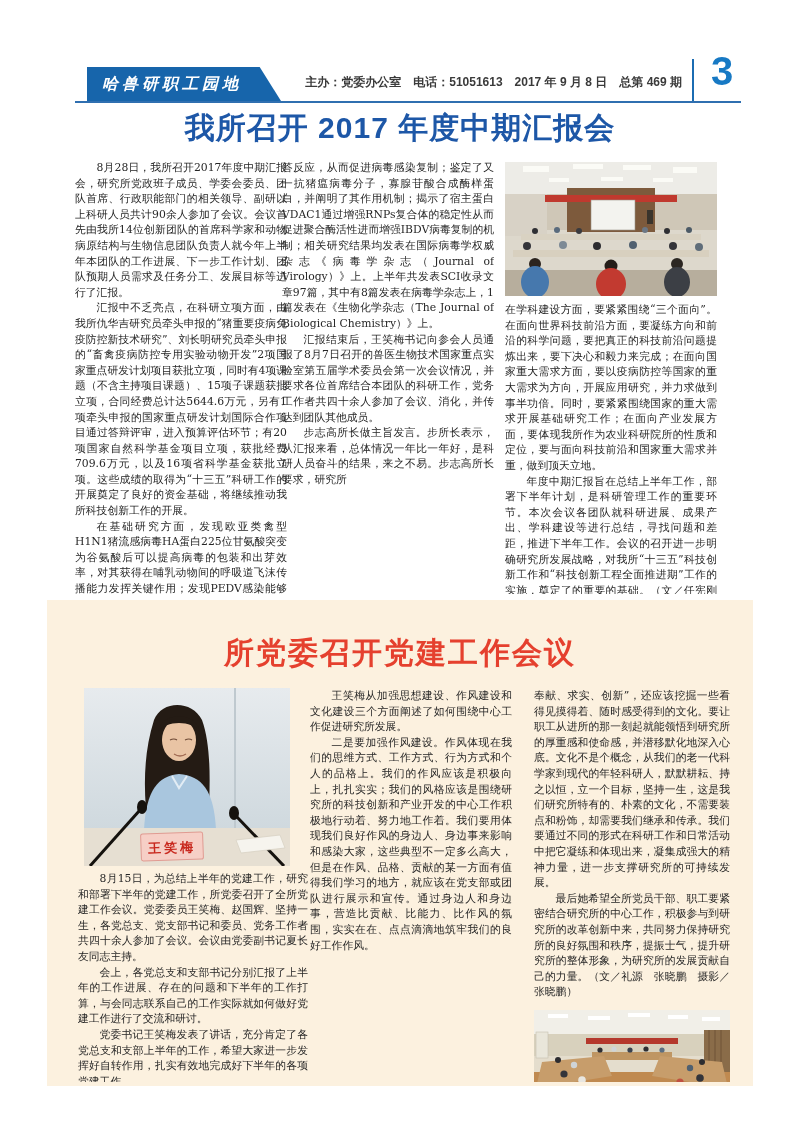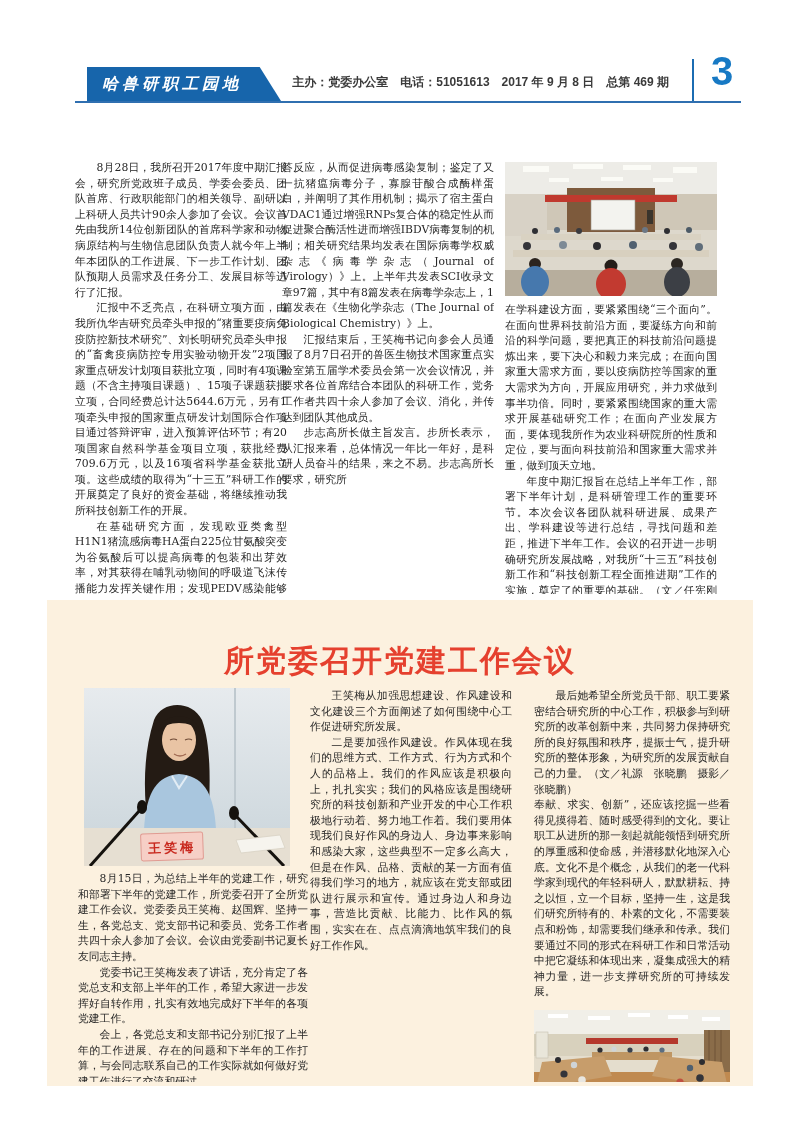--- a/index.html
+++ b/index.html
@@ -4,62 +4,63 @@
 <style>
   html,body{margin:0;padding:0;background:#ffffff;}
   .page{position:relative;width:800px;height:1144px;background:#ffffff;overflow:hidden;
         font-family:"DejaVu Serif",serif;}
   
   .masthead{position:absolute;left:75px;top:67px;width:194px;height:34px;background:#1765ab;
             clip-path:polygon(0 0,89% 0,100% 100%,0 100%);display:flex;align-items:center;
             padding-left:15px;box-sizing:border-box;margin-left:12px;}
   .masthead span{color:#ffffff;font-style:italic;font-weight:bold;font-size:16px;
                  letter-spacing:4px;font-family:"DejaVu Serif",serif;}
-  .header-info{position:absolute;left:237px;top:74px;width:432px;text-align:right;
+  .header-info{position:absolute;left:250px;top:74px;width:432px;text-align:right;
                font-family:"Liberation Sans",sans-serif;font-size:12px;font-weight:bold;
                color:#3a3a3a;white-space:nowrap;}
   .v-divider{position:absolute;left:692px;top:59px;width:2px;height:42px;background:#1b6cb2;}
   .page-number{position:absolute;left:702px;top:48px;width:40px;text-align:center;
                font-family:"Liberation Sans",sans-serif;font-size:40px;font-weight:bold;
                color:#1779c4;line-height:46px;}
   .header-rule{position:absolute;left:75px;top:101px;width:666px;height:2px;background:#2f6fb0;}
   
   .a1-title{position:absolute;left:0;top:103px;width:100%;margin:0;text-align:center;
             font-family:"Liberation Sans",sans-serif;font-size:30px;font-weight:bold;
             color:#1d57a7;letter-spacing:1px;line-height:50px;}
   .a1cols{position:absolute;left:75px;top:160px;width:658px;height:434px;}
   .col{position:absolute;top:0;height:434px;overflow:hidden;width:212px;}
   .c1{left:0;} .c2{left:207px;} .c3{left:430px;}
   .para{margin:0;text-indent:2em;text-align:justify;font-size:10.8px;line-height:15.6px;
         color:#262626;font-family:"DejaVu Serif",serif;}
   .para.no-indent{text-indent:0;}
   .photo1{display:block;width:212px;height:134px;margin:2px 0 6px 0;}
   
   .panel{position:absolute;left:47px;top:600px;width:706px;height:486px;background:#fcf1df;}
-  .a2-title{margin:16px;padding-top:22px;text-align:center;font-family:"Liberation Sans",sans-serif;
+  .a2-title{margin:8px;padding-top:22px;text-align:center;font-family:"Liberation Sans",sans-serif;
             font-size:30px;font-weight:bold;color:#e5402e;letter-spacing:2px;line-height:46px;}
   .a2cols{position:absolute;left:31px;top:88px;width:652px;height:394px;}
   .col2{position:absolute;top:0;height:394px;overflow:hidden;}
   .c2l{left:0;width:230px;} .c2m{left:232px;width:202px;} .c2r{left:456px;width:196px;}
   .photo2{display:block;width:206px;height:178px;margin:0 0 5px 6px;}
   .photo3{display:block;width:196px;height:92px;margin-top:10px;}
 </style>
 </head>
 <body>
 
 <div class="page">
 
   <div class="masthead">
     <span>哈兽研职工园地</span>
   </div>
   <div class="header-info">主办：党委办公室　电话：51051613　2017 年 9 月 8 日　总第 469 期</div>
   <div class="v-divider"></div>
   <div class="page-number">3</div>
   <div class="header-rule"></div>
 
+  <h1 class="a1-title">我所召开 2017 年度中期汇报会</h1>
   <div class="a1cols">
     <div class="col c1">
         <p class="para">8月28日，我所召开2017年度中期汇报会，研究所党政班子成员、学委会委员、团队首席、行政职能部门的相关领导、副研以上科研人员共计90余人参加了会议。会议首先由我所14位创新团队的首席科学家和动物病原结构与生物信息团队负责人就今年上半年本团队的工作进展、下一步工作计划、团队预期人员需求及任务分工、发展目标等进行了汇报。</p>
         <p class="para">汇报中不乏亮点，在科研立项方面，由我所仇华吉研究员牵头申报的“猪重要疫病免疫防控新技术研究”、刘长明研究员牵头申报的“畜禽疫病防控专用实验动物开发”2项国家重点研发计划项目获批立项，同时有4项课题（不含主持项目课题）、15项子课题获批立项，合同经费总计达5644.6万元，另有1项牵头申报的国家重点研发计划国际合作项目通过答辩评审，进入预算评估环节；有20项国家自然科学基金项目立项，获批经费709.6万元，以及16项省科学基金获批立项。这些成绩的取得为“十三五”科研工作的开展奠定了良好的资金基础，将继续推动我所科技创新工作的开展。</p>
         <p class="para">在基础研究方面，发现欧亚类禽型H1N1猪流感病毒HA蛋白225位甘氨酸突变为谷氨酸后可以提高病毒的包装和出芽效率，对其获得在哺乳动物间的呼吸道飞沫传播能力发挥关键作用；发现PEDV感染能够引起干扰素信号通路分子STAT1泛素化途径降解，拮抗宿主细胞干扰素应</p>
       </div>
     <div class="col c2">
         <p class="para no-indent">答反应，从而促进病毒感染复制；鉴定了又一抗猪瘟病毒分子，寡腺苷酸合成酶样蛋白，并阐明了其作用机制；揭示了宿主蛋白VDAC1通过增强RNPs复合体的稳定性从而促进聚合酶活性进而增强IBDV病毒复制的机制；相关研究结果均发表在国际病毒学权威杂志《病毒学杂志（Journal of Virology）》上。上半年共发表SCI收录文章97篇，其中有8篇发表在病毒学杂志上，1篇发表在《生物化学杂志（The Journal of Biological Chemistry）》上。</p>
         <p class="para">汇报结束后，王笑梅书记向参会人员通报了8月7日召开的兽医生物技术国家重点实验室第五届学术委员会第一次会议情况，并要求各位首席结合本团队的科研工作，党务工作者共四十余人参加了会议、消化，并传达到团队其他成员。</p>
         <p class="para">步志高所长做主旨发言。步所长表示，从汇报来看，总体情况一年比一年好，是科研人员奋斗的结果，来之不易。步志高所长要求，研究所</p>
@@ -146,32 +147,32 @@
               <ellipse cx="150" cy="125" rx="5" ry="7" fill="#15120e" stroke="none"></ellipse>
           </g>
           <polygon points="152,152 196,147 201,160 157,165" fill="#f6f4ee" stroke="#d8d2c4" stroke-width="0.8"></polygon>
           <g transform="rotate(-2 88 158)">
             <rect x="57" y="145" width="62" height="27" fill="#f6cfc6" stroke="#e09b92" stroke-width="1" rx="2"></rect>
             <text x="88" y="164" text-anchor="middle" font-size="13" font-weight="bold" fill="#c8281e" letter-spacing="3" font-family="DejaVu Serif, serif">王笑梅</text>
           </g>
         </svg>
         <div>
             <p class="para">8月15日，为总结上半年的党建工作，研究和部署下半年的党建工作，所党委召开了全所党建工作会议。党委委员王笑梅、赵国辉、坚持一生，各党总支、党支部书记和委员、党务工作者共四十余人参加了会议。会议由党委副书记夏长友同志主持。</p>
+            <p class="para">会上，各党总支和支部书记分别汇报了上半年的工作进展、存在的问题和下半年的工作打算，与会同志联系自己的工作实际就如何做好党建工作进行了交流和研讨。</p>
             <p class="para">党委书记王笑梅发表了讲话，充分肯定了各党总支和支部上半年的工作，希望大家进一步发挥好自转作用，扎实有效地完成好下半年的各项党建工作。</p>
-            <p class="para">会上，各党总支和支部书记分别汇报了上半年的工作进展、存在的问题和下半年的工作打算，与会同志联系自己的工作实际就如何做好党建工作进行了交流和研讨。</p>
           </div>
       </div>
       <div class="col2 c2m">
           <p class="para">王笑梅从加强思想建设、作风建设和文化建设三个方面阐述了如何围绕中心工作促进研究所发展。</p>
           <p class="para">二是要加强作风建设。作风体现在我们的思维方式、工作方式、行为方式和个人的品格上。我们的作风应该是积极向上，扎扎实实；我们的风格应该是围绕研究所的科技创新和产业开发的中心工作积极地行动着、努力地工作着。我们要用体现我们良好作风的身边人、身边事来影响和感染大家，这些典型不一定多么高大，但是在作风、品格、贡献的某一方面有值得我们学习的地方，就应该在党支部或团队进行展示和宣传。通过身边人和身边事，营造比贡献、比能力、比作风的氛围，实实在在、点点滴滴地筑牢我们的良好工作作风。</p>
         </div>
       <div class="col2 c2r">
         <div>
+            <p class="para no-indent">奉献、求实、创新”，还应该挖掘一些看得见摸得着、随时感受得到的文化。要让职工从进所的那一刻起就能领悟到研究所的厚重感和使命感，并潜移默化地深入心底。文化不是个概念，从我们的老一代科学家到现代的年轻科研人，默默耕耘、持之以恒，立一个目标，坚持一生，这是我们研究所特有的、朴素的文化，不需要装点和粉饰，却需要我们继承和传承。我们要通过不同的形式在科研工作和日常活动中把它凝练和体现出来，凝集成强大的精神力量，进一步支撑研究所的可持续发展。</p>
             <p class="para">最后她希望全所党员干部、职工要紧密结合研究所的中心工作，积极参与到研究所的改革创新中来，共同努力保持研究所的良好氛围和秩序，提振士气，提升研究所的整体形象，为研究所的发展贡献自己的力量。（文／礼源　张晓鹏　摄影／张晓鹏）</p>
-            <p class="para no-indent">奉献、求实、创新”，还应该挖掘一些看得见摸得着、随时感受得到的文化。要让职工从进所的那一刻起就能领悟到研究所的厚重感和使命感，并潜移默化地深入心底。文化不是个概念，从我们的老一代科学家到现代的年轻科研人，默默耕耘、持之以恒，立一个目标，坚持一生，这是我们研究所特有的、朴素的文化，不需要装点和粉饰，却需要我们继承和传承。我们要通过不同的形式在科研工作和日常活动中把它凝练和体现出来，凝集成强大的精神力量，进一步支撑研究所的可持续发展。</p>
           </div>
         <svg class="photo3" viewBox="0 0 196 92" xmlns="http://www.w3.org/2000/svg">
           <rect width="196" height="92" fill="#e4ddcd"></rect>
           <rect width="196" height="24" fill="#f1efe8"></rect>
           <g fill="#ffffff">
             <rect x="14" y="4" width="20" height="4"></rect>
               <rect x="54" y="6" width="22" height="4"></rect>
             <rect x="94" y="3" width="22" height="4"></rect>
               <rect x="134" y="5" width="20" height="4"></rect>
             <rect x="168" y="7" width="18" height="4"></rect>

